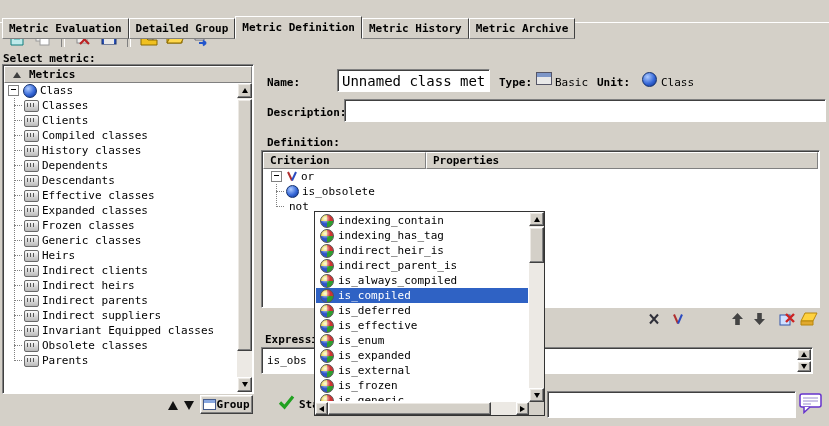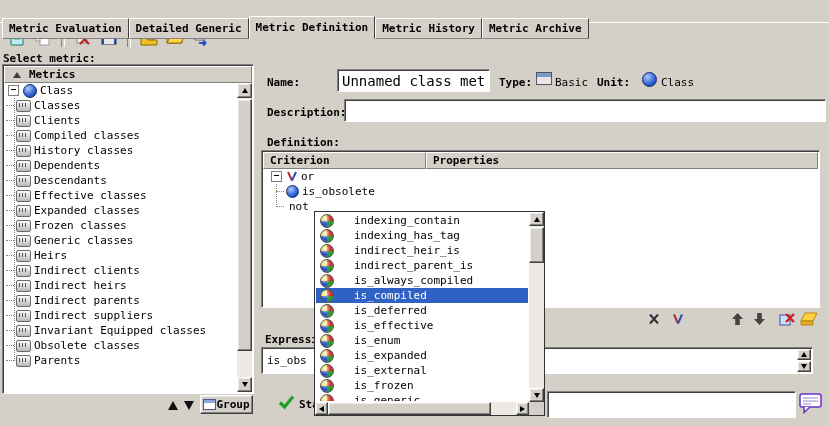--- a/index.html
+++ b/index.html
@@ -36,21 +36,21 @@
   .expander::after{content:""; position:absolute; left:2px; top:3px; width:5px; height:1px; background:#000;}
   .ball{border-radius:50%; background:radial-gradient(circle at 35% 30%, #aecbff, #3668d8 55%, #0a2d86); border:1px solid #12306e; flex:0 0 auto;}
   .cball{border-radius:50%; border:1px solid #555; flex:0 0 auto;
     background:radial-gradient(circle at 35% 30%, rgba(255,255,255,.9), rgba(255,255,255,0) 45%),
                conic-gradient(#cf3333 0 25%, #2e9e2e 25% 50%, #2e54c8 50% 75%, #e8d22e 75% 100%);}
   .m-icon{width:13px; height:10px; background:linear-gradient(180deg,#fdfdfd,#b9b9b9); border:1px solid #6a6a6a; border-radius:2px; position:relative; flex:0 0 auto;}
   .m-icon::after{content:""; position:absolute; left:2px; top:2px; width:8px; height:4px;
     background:repeating-linear-gradient(90deg,#555 0 1px, transparent 1px 3px);}
   .children{position:relative;}
   .children::before{content:""; position:absolute; left:10px; top:0; bottom:7px; border-left:1px dotted #808080;}
-  .children .trow{padding-left:2px;}
+  .children .trow{padding-left:10px;}
   .stub{width:8px; height:0; border-top:1px dotted #808080; margin-right:2px; flex:0 0 auto;}
   .tlabel{margin-left:3px;}
   
   .vscroll{position:absolute; right:1px; top:18px; bottom:1px; width:15px; background:#ece9e4;}
   .sbtn{position:absolute; width:15px; height:15px; box-sizing:border-box; background:#d4d0c8;
     border:1px solid; border-color:#ffffff #404040 #404040 #ffffff; box-shadow:inset -1px -1px 0 #808080, inset 1px 1px 0 #ece9e4;
     display:flex; align-items:center; justify-content:center;}
   .thumb{position:absolute; box-sizing:border-box; background:#d4d0c8;
     border:1px solid; border-color:#ffffff #404040 #404040 #ffffff; box-shadow:inset -1px -1px 0 #808080, inset 1px 1px 0 #ece9e4;}
   .t-up{width:0;height:0;border-left:3px solid transparent;border-right:3px solid transparent;border-bottom:5px solid #000;}
@@ -76,37 +76,37 @@
   
   .mt-btn{position:absolute; top:310px; width:20px; height:18px; background:transparent; border:none; display:flex; align-items:center; justify-content:center; padding:0;}
   
   .expr-field{position:absolute; left:261px; top:347px; width:552px; height:27px; box-sizing:border-box;}
   .expr-text{position:absolute; left:5px; top:6px; white-space:nowrap;}
   .spin{position:absolute; right:1px; top:1px; width:14px; bottom:1px;}
   .spin .sbtn{width:14px; height:11px;}
   
   .popup{position:absolute; left:314px; top:211px; width:231px; height:205px; background:#fff; border:1px solid #333; box-sizing:border-box; z-index:50;}
   .plist{position:absolute; left:1px; top:1px; right:16px; bottom:14px; overflow:hidden; background:#fff;}
-  .prow{height:15px; display:flex; align-items:center; gap:20px; padding-left:4px; white-space:nowrap; cursor:default;}
+  .prow{height:15px; display:flex; align-items:center; gap:4px; padding-left:4px; white-space:nowrap; cursor:default;}
   .prow.selected{background:#2f62c4; color:#fff;}
   .pvscroll{position:absolute; right:0; top:0; width:15px; bottom:13px; background:#ece9e4;}
   .phscroll{position:absolute; left:0; right:15px; bottom:0; height:13px; background:#ece9e4;}
   .phscroll .sbtn{width:13px; height:13px;}
   .pcorner{position:absolute; right:0; bottom:0; width:15px; height:13px; background:#d4d0c8;}
   svg{display:block;}
 </style>
 </head>
 <body>
 
 <div class="app">
 
   <div class="tab-underline"></div>
   <div class="tabbar">
     <div class="tab">Metric Evaluation</div>
-    <div class="tab">Detailed Generic</div>
+    <div class="tab">Detailed Group</div>
     <div class="tab active">Metric Definition</div>
     <div class="tab">Metric History</div>
     <div class="tab">Metric Archive</div>
   </div>
 
   <div class="toolbar">
     <button class="tool-btn">
       <span>
         <svg width="20" height="20" viewBox="0 0 20 20">
             <path d="M4 2 L12 2 L16 6 L16 18 L4 18 Z" fill="#bfeaea" stroke="#117f7f"></path>

